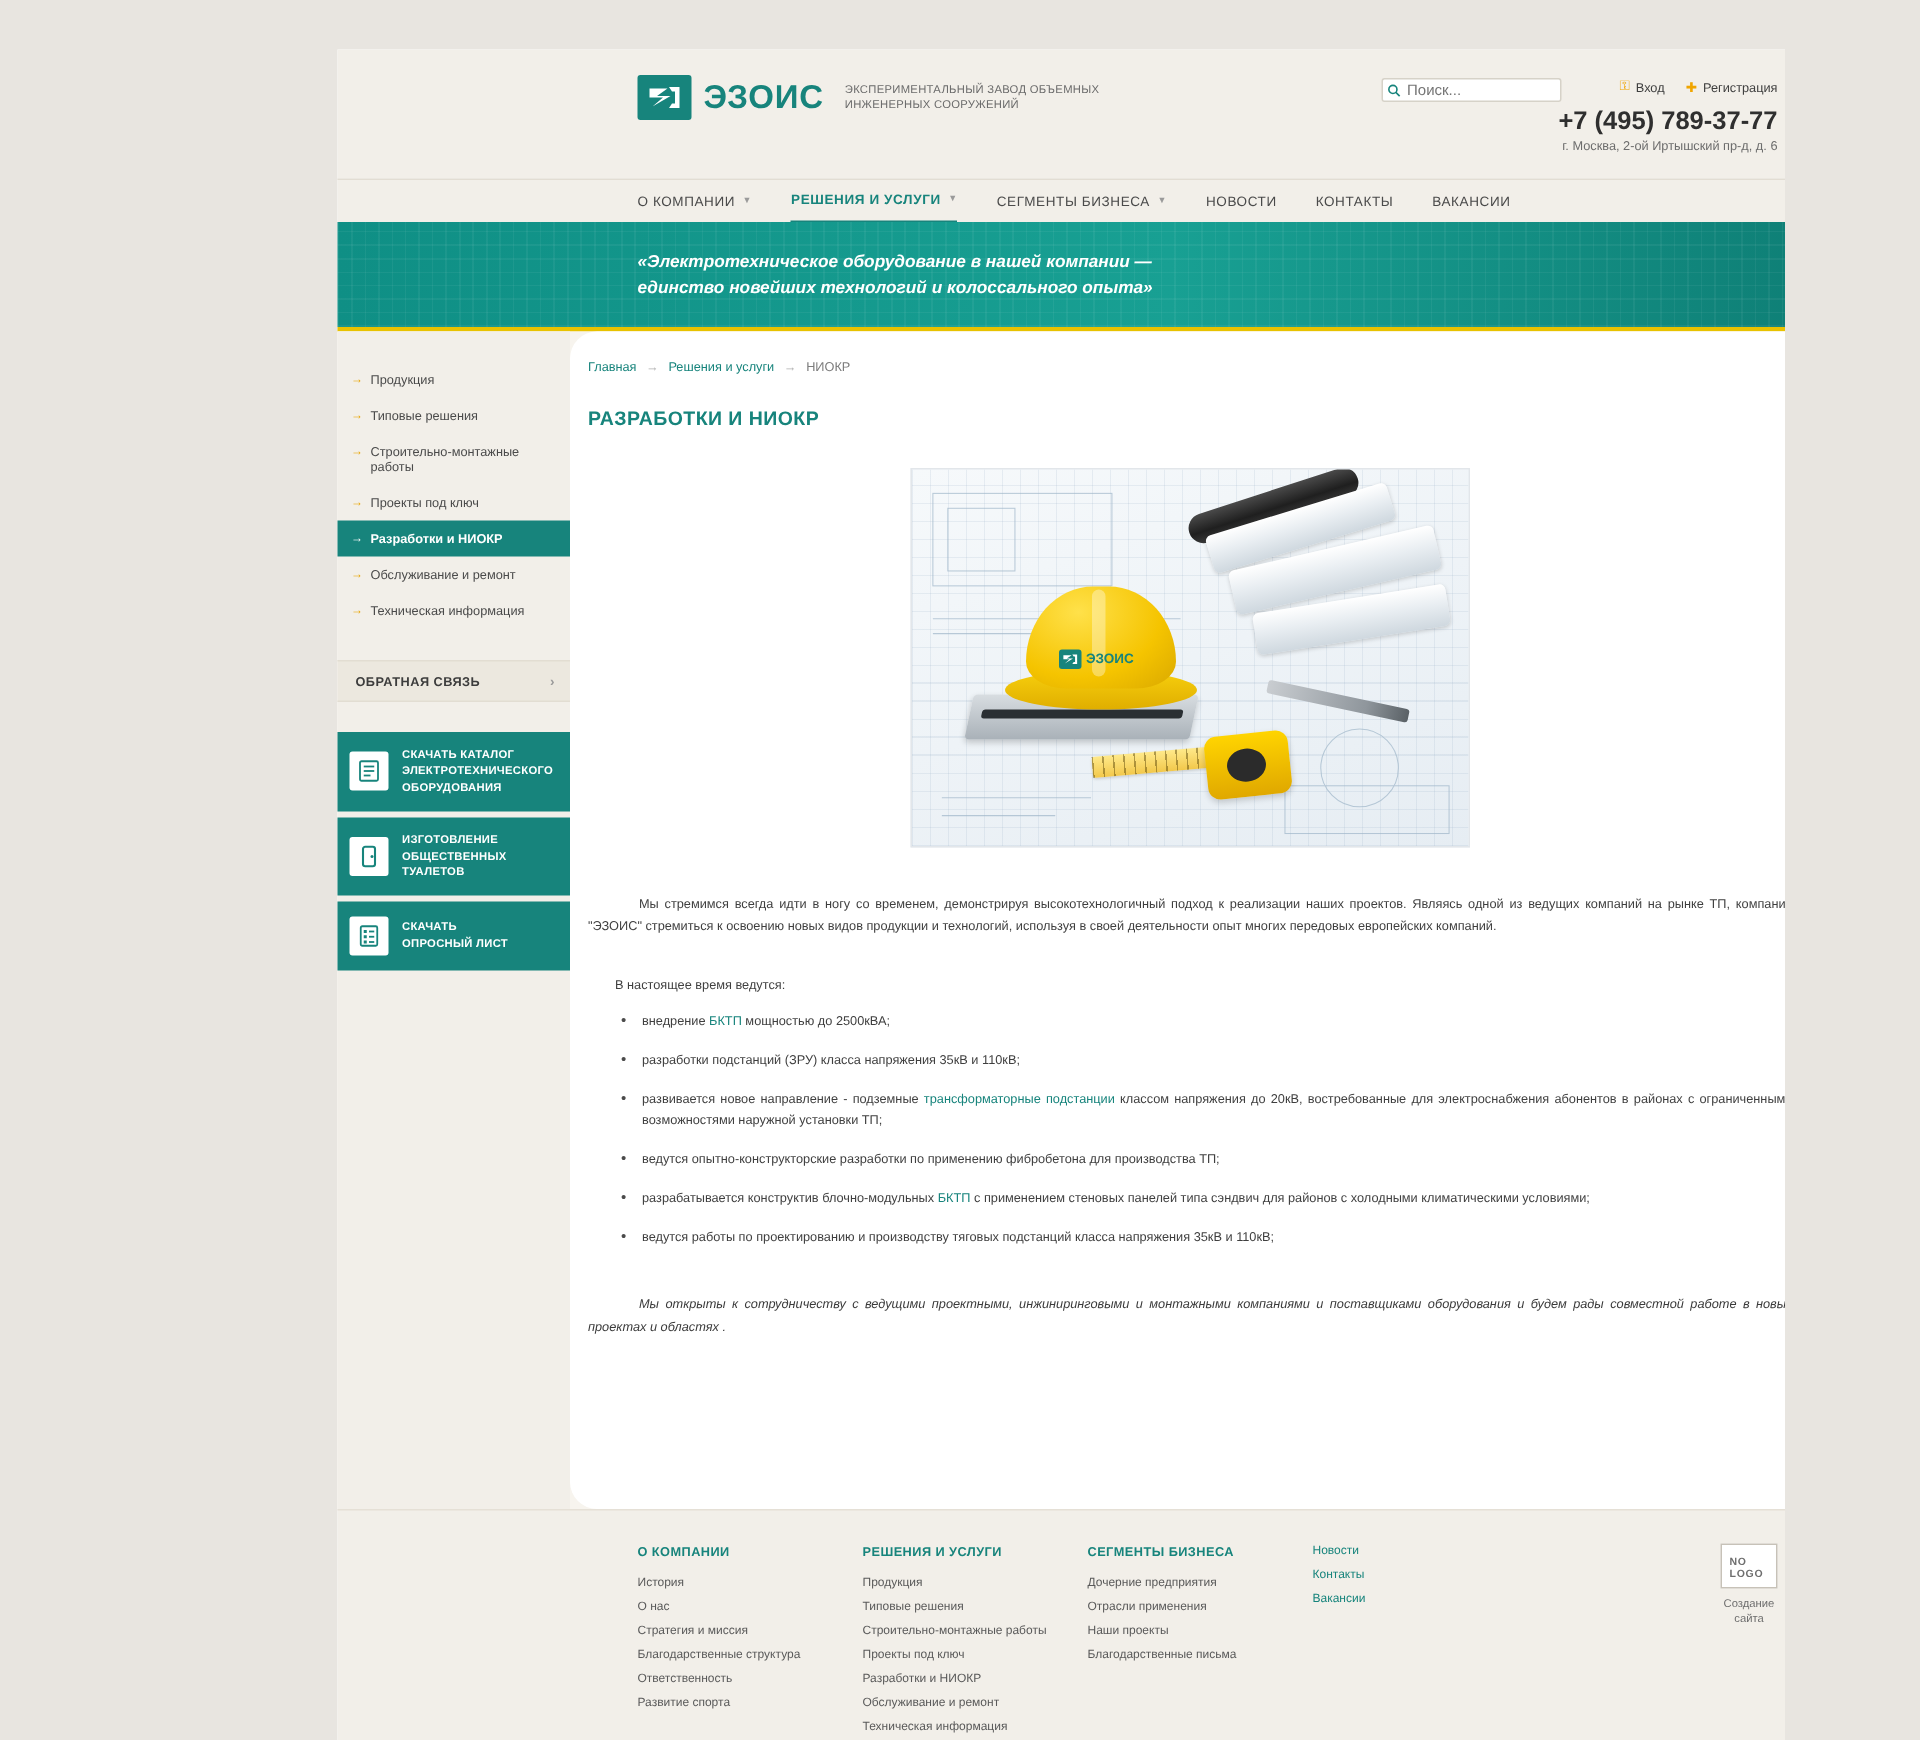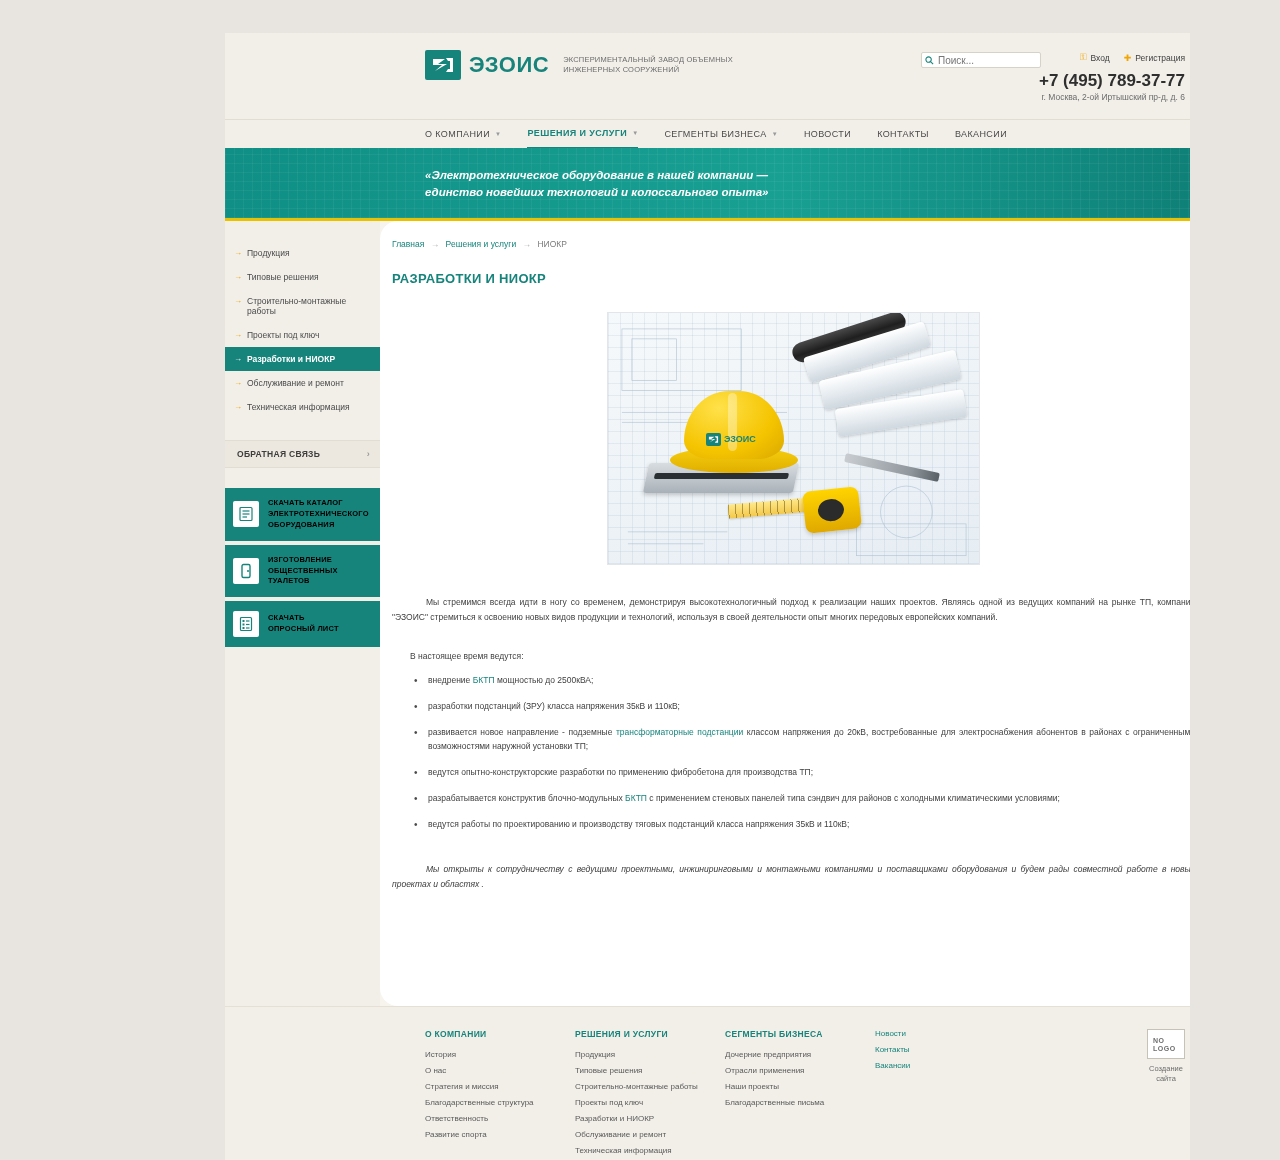--- a/index.html
+++ b/index.html
@@ -142,21 +142,21 @@
     padding: 0 10px 0 12px;
     font-size: 8.5px; font-weight: bold; color: #3d3d3d; text-transform: uppercase;
     letter-spacing: .3px;
     border-top: 1px solid #e2ddd2;
     border-bottom: 1px solid #e2ddd2;
     cursor: pointer;
   }
   .feedback .chev { color: #9a9a9a; font-size: 9px; }
   .promo-list { margin-top: 20px; }
   .promo {
-    background: #17847c; color: #000000; display: flex; align-items: center;
+    background: #17847c; color: #ffffff; display: flex; align-items: center;
     gap: 9px; padding: 10px 8px; margin-bottom: 4px; cursor: pointer;
   }
   .promo-ico {
     width: 26px; height: 26px; flex: 0 0 26px;
     background: #fff; border-radius: 2px;
     display: flex; align-items: center; justify-content: center;
   }
   .promo-txt { font-size: 7.5px; line-height: 1.45; font-weight: bold; text-transform: uppercase; letter-spacing: .2px; }
 
   .content {

